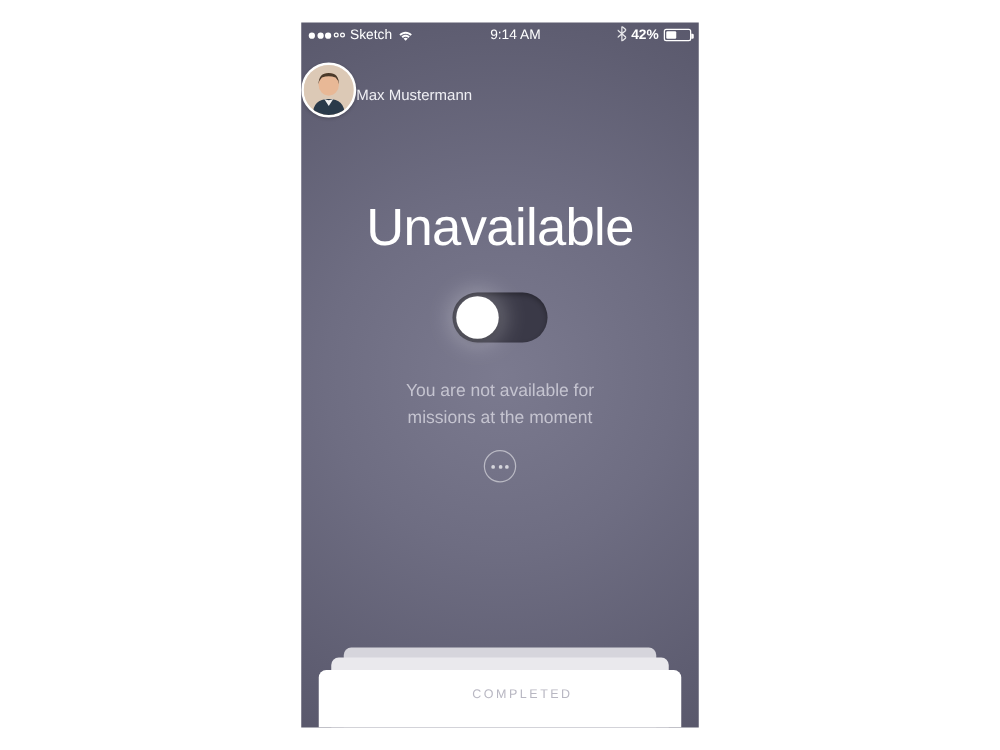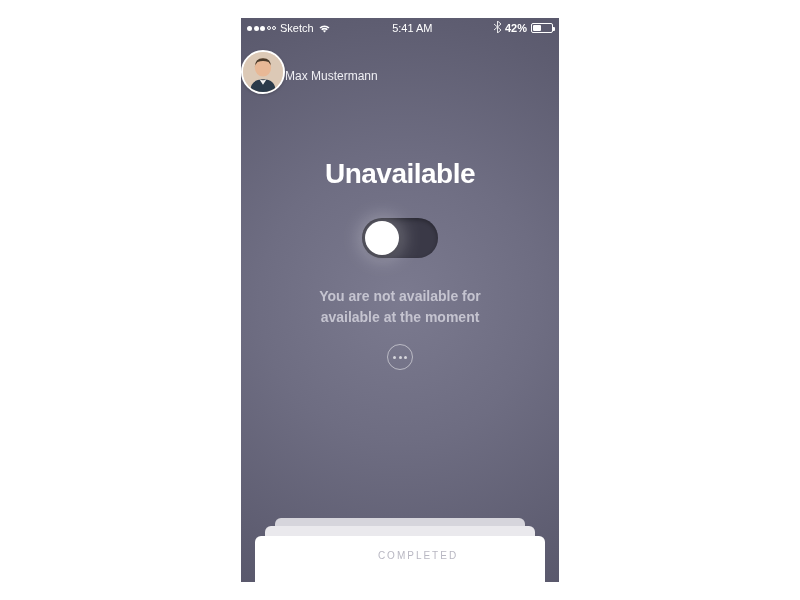--- a/index.html
+++ b/index.html
@@ -58,22 +58,22 @@
       position: relative; overflow: hidden;
       box-shadow: 0 1px 3px rgba(0,0,0,0.2);
     }
     .avatar svg { width: 100%; height: 100%; }
     .username {
       color: #efeff4; font-size: 12px; margin-top: 8px; font-weight: 400;
     }
 
     .status-title {
       color: #ffffff;
-      font-size: 28px;
-      font-weight: 700;
+      font-size: 42px;
+      font-weight: 400;
       text-align: center;
       margin-top: 64px;
       letter-spacing: -0.5px;
     }
 
     .toggle-wrap {
       display: flex; justify-content: center; margin-top: 28px;
     }
     .toggle {
       width: 76px; height: 40px;
@@ -91,21 +91,21 @@
       top: 3px; left: 3px;
       box-shadow: 0 0 18px 6px rgba(255,255,255,0.25), 0 2px 4px rgba(0,0,0,0.3);
     }
 
     .status-desc {
       color: #c5c4d0;
       font-size: 14px;
       text-align: center;
       margin-top: 28px;
       line-height: 1.5;
-      font-weight: 700;
+      font-weight: 400;
     }
 
     .more-wrap { display: flex; justify-content: center; margin-top: 16px; }
     .more-btn {
       width: 26px; height: 26px;
       border: 1.5px solid rgba(255,255,255,0.5);
       border-radius: 50%;
       display: flex; align-items: center; justify-content: center;
       gap: 2.5px;
       cursor: pointer;
@@ -160,21 +160,21 @@
           <span class="dot empty"></span>
           <span class="dot empty"></span>
       </span>
       <span>Sketch</span>
       <span class="wifi-icon">
         <svg width="13" height="9" viewBox="0 0 13 9">
             <path d="M6.5 8.5 L4.8 6.8 C5.7 5.9 7.3 5.9 8.2 6.8 Z M3.2 5.2 C5 3.4 8 3.4 9.8 5.2 L8.7 6.3 C7.5 5.1 5.5 5.1 4.3 6.3 Z M1.5 3.5 C4.3 0.7 8.7 0.7 11.5 3.5 L10.4 4.6 C8.2 2.4 4.8 2.4 2.6 4.6 Z" fill="#fff"></path>
           </svg>
       </span>
     </div>
-    <div>5:41 AM</div>
+    <div>9:14 AM</div>
     <div class="status-right">
       <span class="bt-icon">
         <svg width="7" height="12" viewBox="0 0 7 12">
             <path d="M3.5 0 L3.5 12 L7 9 L0 3 M3.5 0 L7 3 L0 9" stroke="#fff" stroke-width="1" fill="none"></path>
           </svg>
       </span>
       <span>42%</span>
       <span class="battery">
         <span class="battery-fill" style="width:42%"></span>
       </span>
@@ -197,21 +197,21 @@
   <div class="status-title">Unavailable</div>
 
   <div class="toggle-wrap">
     <div class="toggle">
       <div class="toggle-knob"></div>
     </div>
   </div>
 
   <div class="status-desc">
     <span>You are not available for</span><br>
-    <span>available at the moment</span>
+    <span>missions at the moment</span>
   </div>
 
   <div class="more-wrap">
     <div class="more-btn">
       <span></span>
         <span></span>
         <span></span>
     </div>
   </div>
 

